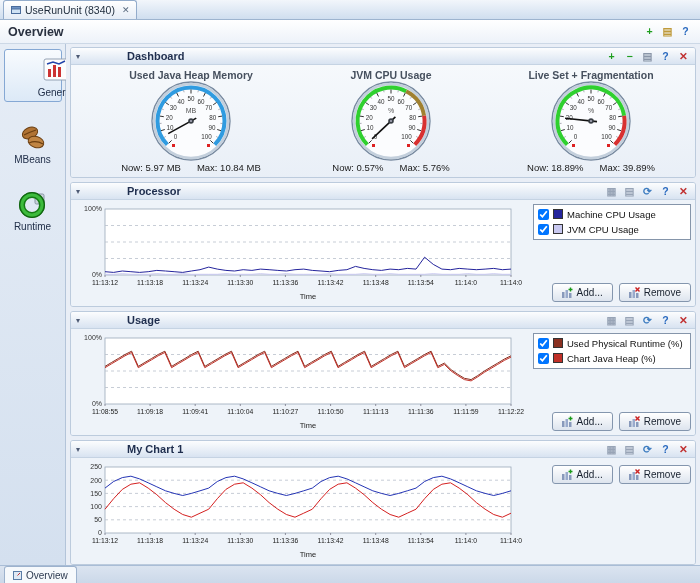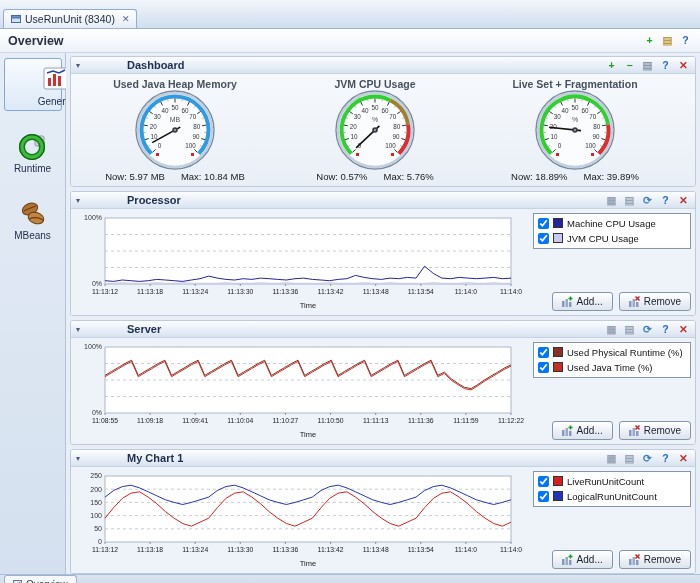--- a/index.html
+++ b/index.html
@@ -4,21 +4,21 @@
 <style>
   * { box-sizing: border-box; margin: 0; padding: 0; }
   html,body { width:700px; height:583px; }
   body {
     font-family: "Liberation Sans", sans-serif;
     background:#e9eef6; overflow:hidden; color:#222;
   }
   svg { display:block; font-family:inherit; }
 
   
-  .editor-tabbar{ height:29px; background:linear-gradient(#f2f6fb,#cfdeef);
+  .editor-tabbar{ height:20px; background:linear-gradient(#f2f6fb,#cfdeef);
     border-bottom:1px solid #9db4cf; display:flex; align-items:flex-end; padding-left:3px; }
   .editor-tab{ display:flex; align-items:center; gap:4px; height:19px; padding:0 7px;
     background:linear-gradient(#ffffff,#e4ecf6); border:1px solid #93accb; border-bottom:none;
     border-radius:3px 3px 0 0; font-size:10.5px; color:#1c2a3a; }
   .tab-close{ color:#5a6b80; font-size:9px; margin-left:3px; cursor:default; }
 
   
   .page-header{ height:24px; background:linear-gradient(#ffffff,#edf2f9);
     border-bottom:1px solid #ccd8e6; display:flex; align-items:center; padding:0 8px; }
   .page-title{ font-size:12.5px; font-weight:bold; color:#2a3140; }
@@ -38,21 +38,21 @@
   .content{ flex:1; padding:3px 4px 0 4px; background:#e9eef6; overflow:hidden; }
 
   
   .panel{ border:1px solid #bccbdd; border-radius:3px; background:#eef3f9; margin-bottom:4px; overflow:hidden; }
   .panel-header{ height:17px; display:flex; align-items:center; padding:0 5px;
     background:linear-gradient(#fcfdfe,#d8e3f1); border-bottom:1px solid #c5d3e3; }
   .arrow{ font-size:8px; color:#4d5a74; margin-right:4px; }
   .panel-title{ font-size:11px; font-weight:bold; color:#1e2d4d;padding-left:43px; }
 
   
-  .dash-body{ display:flex; justify-content:flex-start; padding:2px 4px 4px;
+  .dash-body{ display:flex; justify-content:flex-end; padding:2px 4px 4px;
     background:linear-gradient(#f6f9fc,#e9eff7); }
   .gauge-block{ width:200px; display:flex; flex-direction:column; align-items:center; }
   .gauge-title{ font-size:10.5px; font-weight:bold; color:#46505e; margin:2px 0 0; }
   .gauge-stats{ font-size:9.5px; color:#1a1a1a; display:flex; gap:16px; margin-top:1px; }
 
   
   .chart-body{ display:flex; gap:6px; padding:4px; background:#eef3f9; }
   .legend-col{ width:158px; display:flex; flex-direction:column; justify-content:space-between; }
   .legend-box{ background:#ffffff; border:1px solid #8595aa; padding:4px 4px; display:flex;
     flex-direction:column; gap:4px; }
@@ -108,38 +108,38 @@
           <rect x="12" y="10" width="3" height="12" fill="#cc3333"></rect>
           <rect x="17" y="12" width="3" height="10" fill="#cc3333"></rect>
           <polyline points="6,9 12,7 18,9 24,6" stroke="#2244aa" fill="none" stroke-width="1.5"></polyline>
         </svg>
       </span>
       <span>General</span>
     </div>
     <div class="side-item">
       <span>
         <svg width="30" height="30" viewBox="0 0 30 30">
+          <ellipse cx="12" cy="11" rx="8" ry="5.5" transform="rotate(-24 12 11)" fill="#b07334" stroke="#6b3f12"></ellipse>
+          <path d="M6 13 Q12 10 18 8" stroke="#6b3f12" stroke-width="1.2" fill="none"></path>
+          <ellipse cx="18" cy="20" rx="8" ry="5.5" transform="rotate(18 18 20)" fill="#c08544" stroke="#6b3f12"></ellipse>
+          <path d="M11 21 Q18 18 25 22" stroke="#6b3f12" stroke-width="1.2" fill="none"></path>
+        </svg>
+      </span>
+      <span>MBeans</span>
+    </div>
+    <div class="side-item">
+      <span>
+        <svg width="30" height="30" viewBox="0 0 30 30">
           <rect x="17" y="5" width="9" height="10" rx="1.5" fill="#c9d2da" stroke="#8795a3"></rect>
           <circle cx="14" cy="16" r="10" fill="none" stroke="#157c15" stroke-width="6"></circle>
           <circle cx="14" cy="16" r="10" fill="none" stroke="#3dbb3d" stroke-width="3"></circle>
           <circle cx="14" cy="16" r="12.6" fill="none" stroke="#0f5c0f" stroke-width="0.8"></circle>
         </svg>
       </span>
       <span>Runtime</span>
-    </div>
-    <div class="side-item">
-      <span>
-        <svg width="30" height="30" viewBox="0 0 30 30">
-          <ellipse cx="12" cy="11" rx="8" ry="5.5" transform="rotate(-24 12 11)" fill="#b07334" stroke="#6b3f12"></ellipse>
-          <path d="M6 13 Q12 10 18 8" stroke="#6b3f12" stroke-width="1.2" fill="none"></path>
-          <ellipse cx="18" cy="20" rx="8" ry="5.5" transform="rotate(18 18 20)" fill="#c08544" stroke="#6b3f12"></ellipse>
-          <path d="M11 21 Q18 18 25 22" stroke="#6b3f12" stroke-width="1.2" fill="none"></path>
-        </svg>
-      </span>
-      <span>MBeans</span>
     </div>
   </div>
 
   <div class="content">
 
     <div class="panel">
       <div class="panel-header">
         <span class="arrow">▾</span>
         <span class="panel-title">Dashboard</span>
         <span class="hicons">
@@ -394,21 +394,21 @@
               <span>Remove</span>
             </button>
           </div>
         </div>
       </div>
     </div>
 
     <div class="panel">
       <div class="panel-header">
         <span class="arrow">▾</span>
-        <span class="panel-title">Server</span>
+        <span class="panel-title">Usage</span>
         <span class="hicons">
           <span class="hicon" style="color: rgb(152, 164, 182);">▦</span>
           <span class="hicon" style="color: rgb(152, 164, 182);">▤</span>
           <span class="hicon" style="color: rgb(58, 122, 191);">⟳</span>
           <span class="hicon" style="color: rgb(42, 106, 191);">?</span>
           <span class="hicon" style="color: rgb(192, 48, 48);">✕</span>
         </span>
       </div>
       <div class="chart-body">
         <div>
@@ -447,21 +447,21 @@
         <div class="legend-col">
           <div class="legend-box">
             <div class="legend-row">
               <input type="checkbox" checked="" style="">
               <span class="swatch" style="background-color: rgb(138, 48, 32);"></span>
               <span>Used Physical Runtime (%)</span>
             </div>
             <div class="legend-row">
               <input type="checkbox" checked="" style="">
               <span class="swatch" style="background-color: rgb(192, 48, 40);"></span>
-              <span>Used Java Time (%)</span>
+              <span>Chart Java Heap (%)</span>
             </div>
           </div>
           <div class="legend-buttons">
             <button class="btn">
               <svg width="11" height="11">
                   <rect x="0" y="5" width="2.5" height="6" fill="#8899bb"></rect>
                   <rect x="3.5" y="3" width="2.5" height="8" fill="#99aacc"></rect>
                   <rect x="7" y="6" width="2.5" height="5" fill="#8899bb"></rect>
                   <line x1="8.5" y1="0.5" x2="8.5" y2="4.5" stroke="#1a9a1a" stroke-width="1.4"></line>
                   <line x1="6.5" y1="2.5" x2="10.5" y2="2.5" stroke="#1a9a1a" stroke-width="1.4"></line>
@@ -528,32 +528,20 @@
               <line x1="390.9" x2="390.9" y1="71" y2="73" stroke="#778" stroke-width="0.8"></line>
               <text x="390.9" y="81" font-size="6.8" text-anchor="middle" fill="#222">11:14:0</text>
               <line x1="436.0" x2="436.0" y1="71" y2="73" stroke="#778" stroke-width="0.8"></line>
               <text x="436.0" y="81" font-size="6.8" text-anchor="middle" fill="#222">11:14:0</text>
               <text x="233" y="95" font-size="7.5" text-anchor="middle" fill="#222">Time</text>
               <polyline points="30.0,47.2 38.6,36.7 47.3,27.4 55.9,22.2 64.6,20.8 73.2,26.1 81.8,32.7 90.5,40.6 99.1,47.2 107.7,52.5 116.4,55.2 125.0,51.2 133.7,47.2 142.3,36.7 150.9,27.4 159.6,22.2 168.2,20.8 176.9,26.1 185.5,32.7 194.1,40.6 202.8,47.2 211.4,52.5 220.0,55.2 228.7,51.2 237.3,47.2 246.0,36.7 254.6,27.4 263.2,22.2 271.9,20.8 280.5,26.1 289.1,32.7 297.8,40.6 306.4,47.2 315.1,52.5 323.7,55.2 332.3,51.2 341.0,47.2 349.6,36.7 358.3,27.4 366.9,22.2 375.5,20.8 384.2,26.1 392.8,32.7 401.4,40.6 410.1,47.2 418.7,52.5 427.4,55.2 436.0,51.2" fill="none" stroke="#d42020" stroke-width="1"></polyline>
               <polyline points="30.0,26.1 38.6,19.5 47.3,15.6 55.9,14.2 64.6,16.9 73.2,20.8 81.8,24.8 90.5,28.8 99.1,31.4 107.7,33.5 116.4,31.4 125.0,28.8 133.7,26.1 142.3,19.5 150.9,15.6 159.6,14.2 168.2,16.9 176.9,20.8 185.5,24.8 194.1,28.8 202.8,31.4 211.4,33.5 220.0,31.4 228.7,28.8 237.3,26.1 246.0,19.5 254.6,15.6 263.2,14.2 271.9,16.9 280.5,20.8 289.1,24.8 297.8,28.8 306.4,31.4 315.1,33.5 323.7,31.4 332.3,28.8 341.0,26.1 349.6,19.5 358.3,15.6 366.9,14.2 375.5,16.9 384.2,20.8 392.8,24.8 401.4,28.8 410.1,31.4 418.7,33.5 427.4,31.4 436.0,28.8" fill="none" stroke="#2434b4" stroke-width="1"></polyline>
             </svg>
           </div>
         <div class="legend-col">
-          <div class="legend-box">
-            <div class="legend-row">
-              <input type="checkbox" checked="" style="">
-              <span class="swatch" style="background-color: rgb(212, 32, 32);"></span>
-              <span>LiveRunUnitCount</span>
-            </div>
-            <div class="legend-row">
-              <input type="checkbox" checked="" style="">
-              <span class="swatch" style="background-color: rgb(36, 52, 180);"></span>
-              <span>LogicalRunUnitCount</span>
-            </div>
-          </div>
           <div class="legend-buttons">
             <button class="btn">
               <svg width="11" height="11">
                   <rect x="0" y="5" width="2.5" height="6" fill="#8899bb"></rect>
                   <rect x="3.5" y="3" width="2.5" height="8" fill="#99aacc"></rect>
                   <rect x="7" y="6" width="2.5" height="5" fill="#8899bb"></rect>
                   <line x1="8.5" y1="0.5" x2="8.5" y2="4.5" stroke="#1a9a1a" stroke-width="1.4"></line>
                   <line x1="6.5" y1="2.5" x2="10.5" y2="2.5" stroke="#1a9a1a" stroke-width="1.4"></line>
                 </svg>
               <span>Add...</span>

